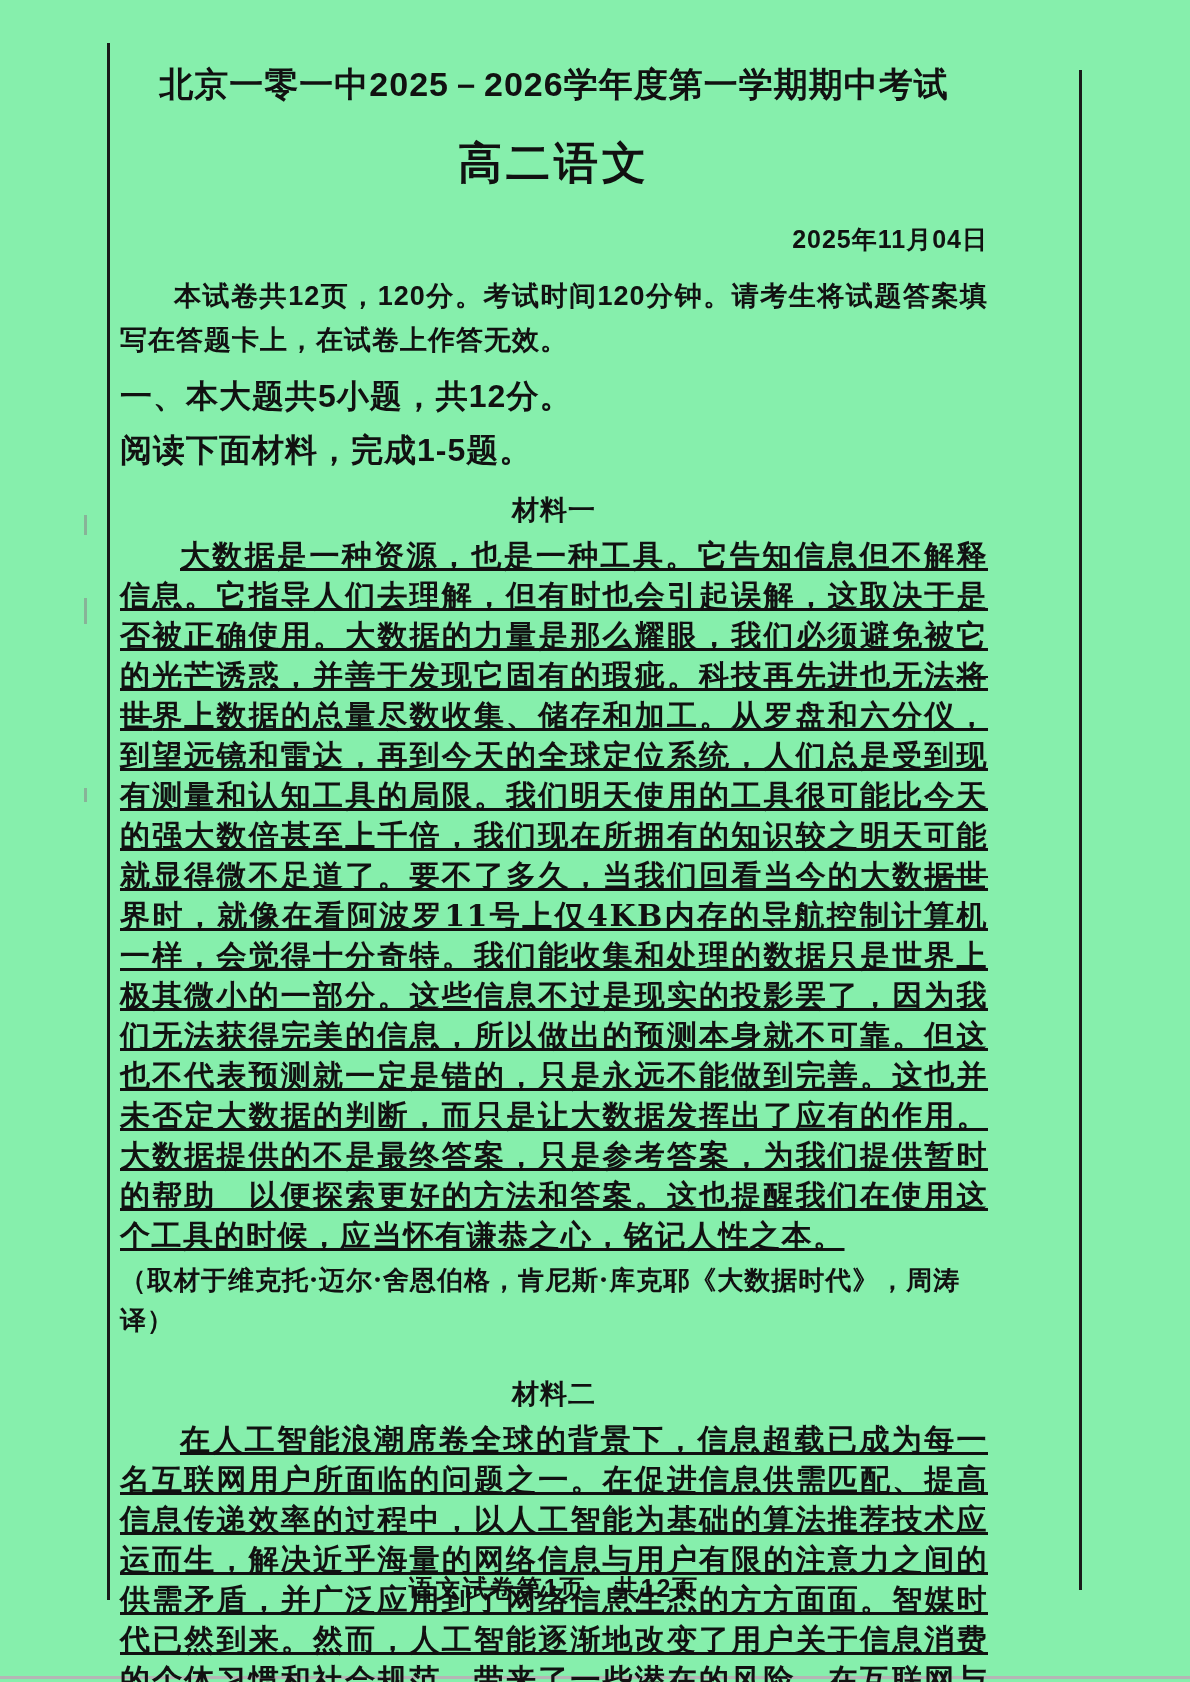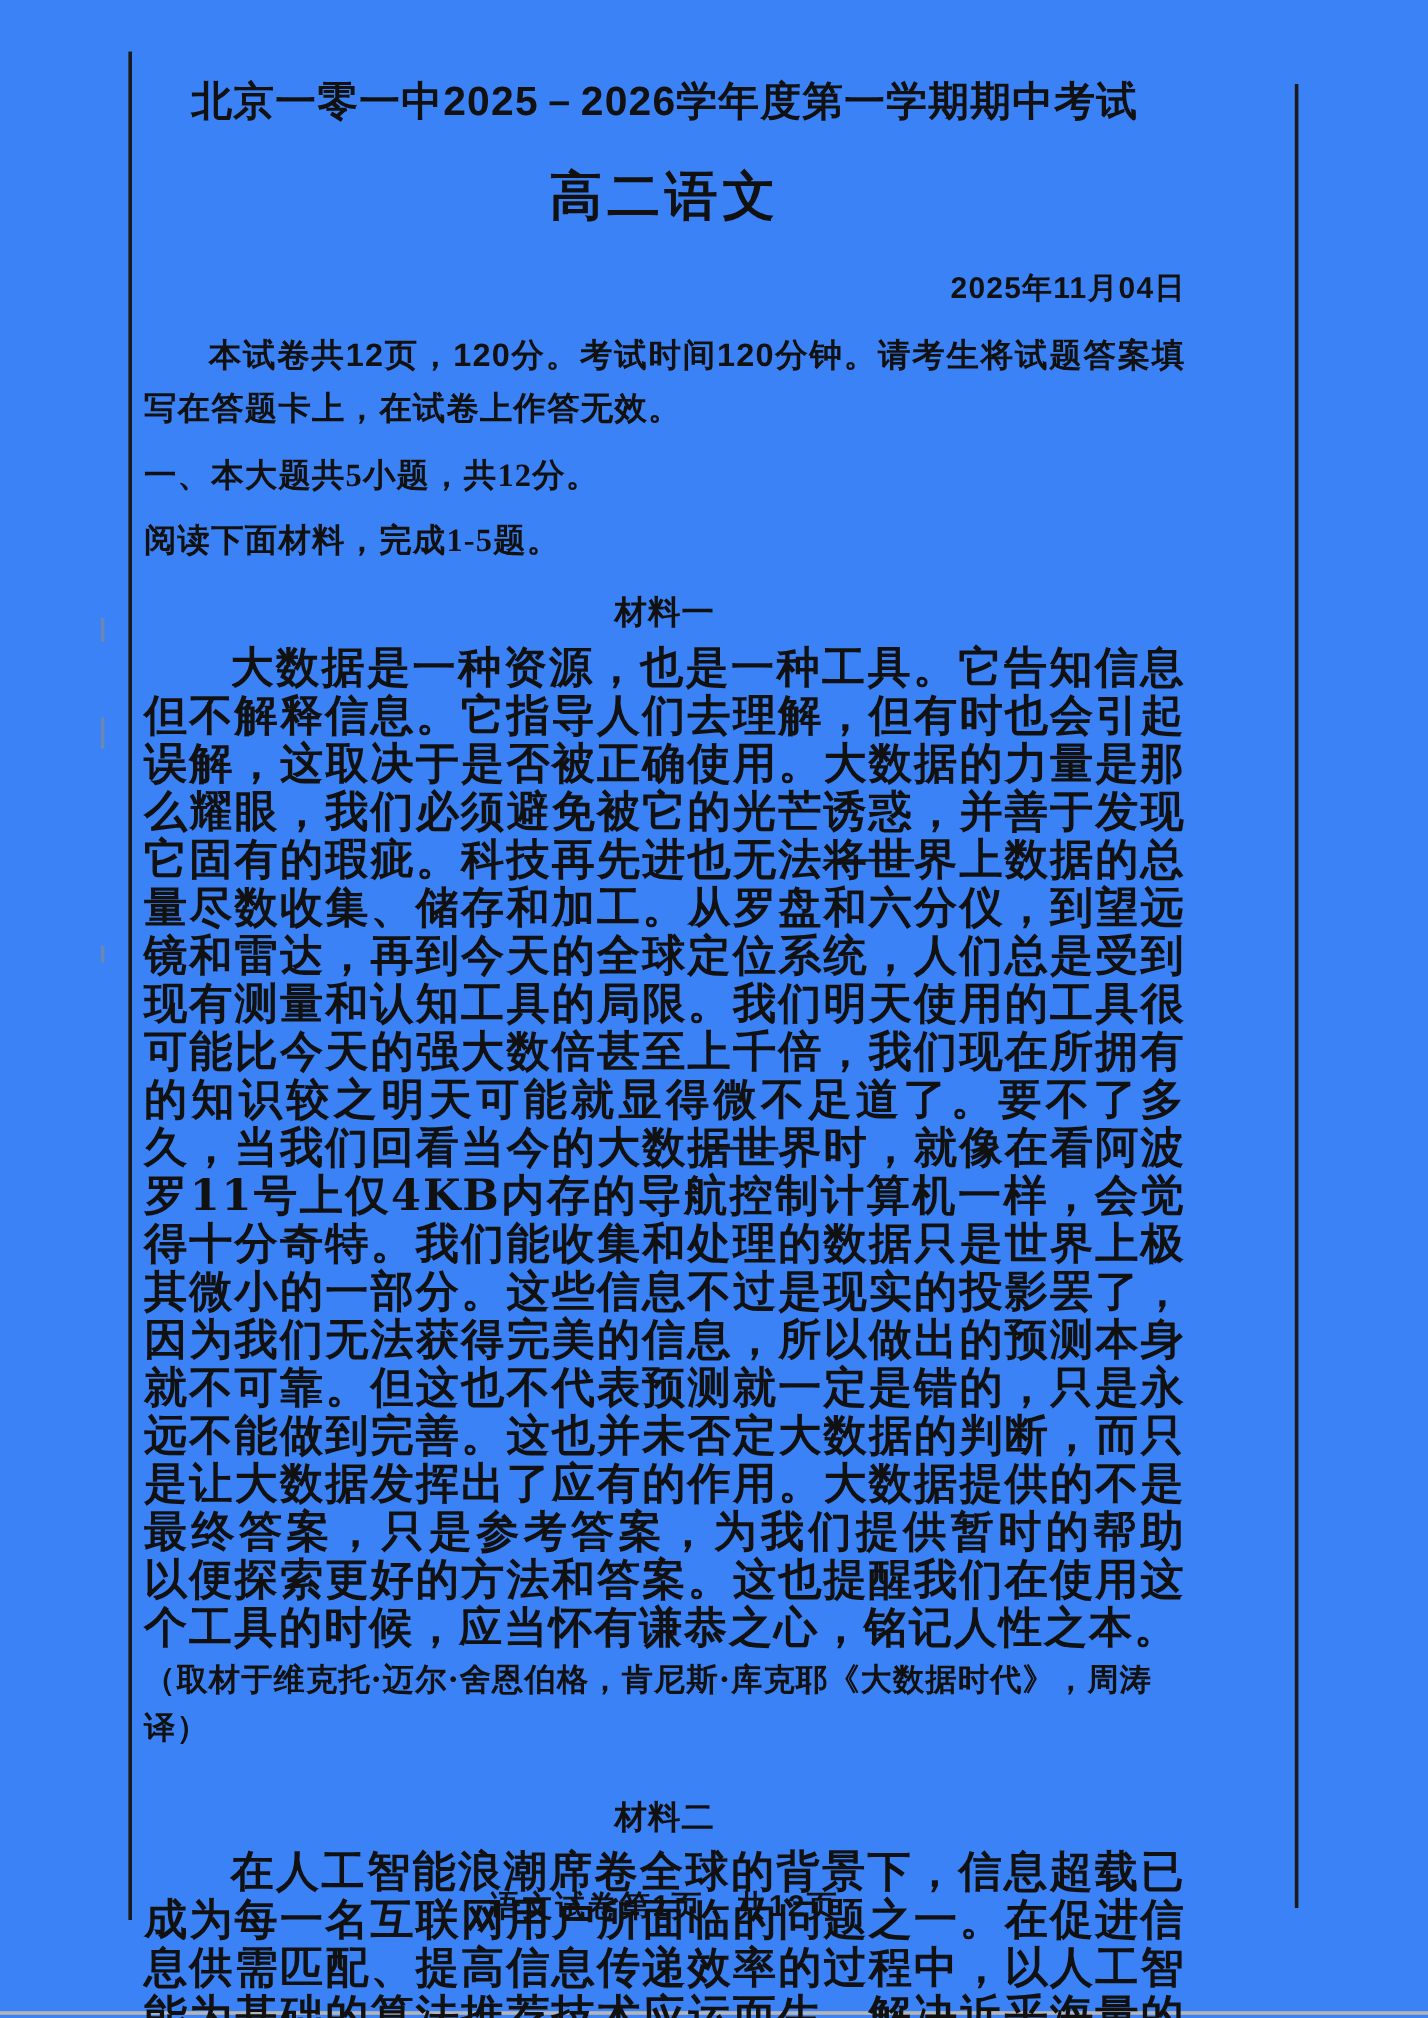--- a/index.html
+++ b/index.html
@@ -1,20 +1,20 @@
 <!DOCTYPE html>
 <html><head>
 <meta charset="utf-8">
 <style>
   html, body { margin:0; padding:0; background:#ffffff; }
   .page {
     position: relative;
     width: 1190px;
     height: 1682px;
-    background: #3b82f6;
+    background: #86efac;
     overflow: hidden;
     color: #111;
   }
   .border-left {
     position: absolute; left: 107px; top: 43px;
     width: 3px; height: 1557px; background: #1a1a1a;
   }
   .border-right {
     position: absolute; left: 1079px; top: 70px;
     width: 3px; height: 1520px; background: #1a1a1a;
@@ -63,43 +63,44 @@
     font-family: "Liberation Sans", sans-serif;
     font-weight: bold;
     font-size: 27px;
     line-height: 44px;
     text-indent: 2em;
     text-align: justify;
     letter-spacing: 1px;
   }
   .sec-heading, .sec-intro {
     margin: 14px 0 0 0;
-    font-family: Liberation Serif, serif;
+    font-family: Liberation Sans, sans-serif;
     font-weight: bold;
-    font-size: 27px;
+    font-size: 32px;
     line-height: 40px;
     letter-spacing: 1px;
   }
   .mat-title {
     margin: 22px 0 8px 0;
     font-family: "Liberation Sans", sans-serif;
     font-weight: bold;
     font-size: 27px;
     text-align: center;
     letter-spacing: 1px;
   }
   .body-p {
     margin: 8px 0 0 0;
     font-family: "DejaVu Serif", serif;
     font-weight: bold;
-    font-size: 36px;
+    font-size: 30px;
     line-height: 40px;
     text-indent: 2em;
     text-align: justify;
     letter-spacing: 1.5px;
+    text-decoration: underline;
   }
   .attribution {
     margin: 4px 0 0 0;
     font-family: "DejaVu Serif", serif;
     font-weight: bold;
     font-size: 26px;
     line-height: 40px;
     text-align: left;
     letter-spacing: 1px;
   }

